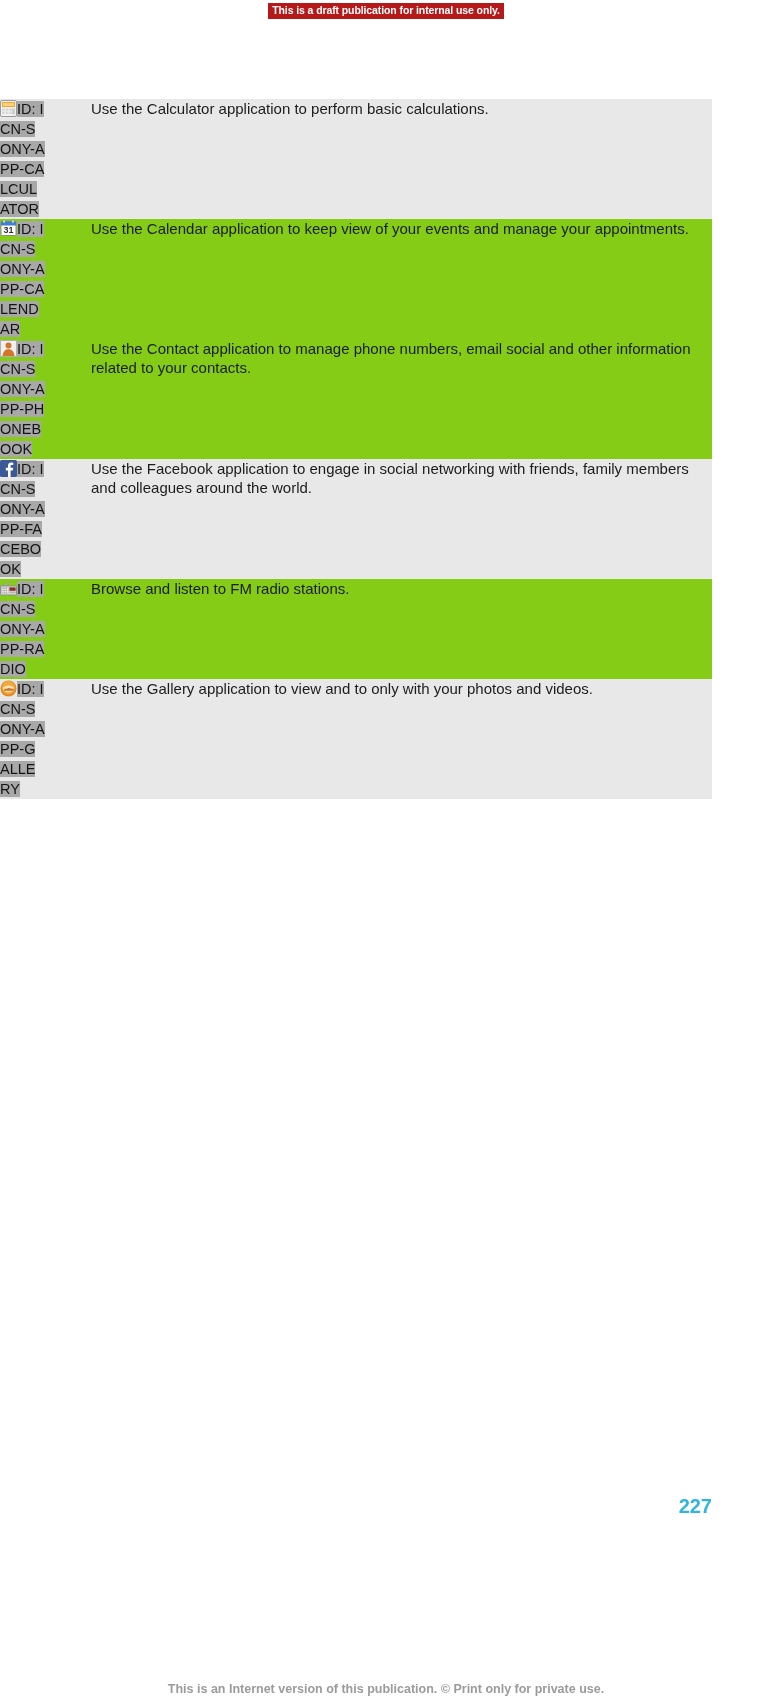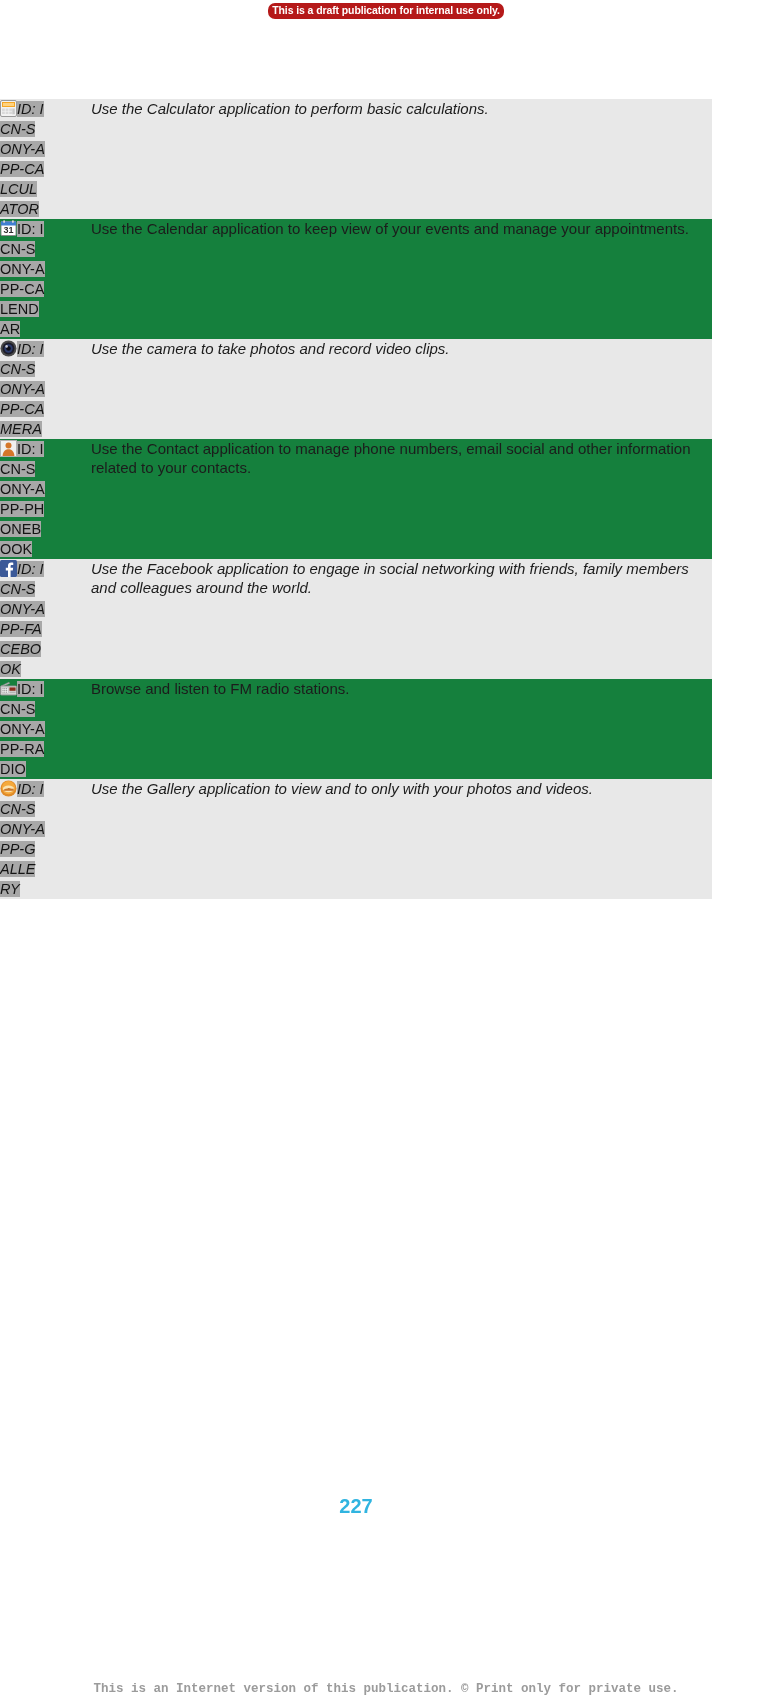--- a/index.html
+++ b/index.html
@@ -26,34 +26,33 @@
   .draft-banner {
     display: inline-block;
     background: #b51919;
     color: #ffffff;
     font-size: 10.5px;
     font-weight: bold;
     line-height: 15px;
     padding: 0 4px 1px 4px;
     letter-spacing: -0.1px;
     white-space: nowrap;
-    border-radius: 7px;
   }
 
   
   .doc-table {
     position: absolute;
     top: 99px;
     left: 0;
     width: 712px;
     border-collapse: collapse;
     table-layout: fixed;
   }
-  .doc-table tr.shaded { background: #e8e8e8; font-style: italic; }
-  .doc-table tr.plain  { background: #15803d; }
+  .doc-table tr.shaded { background: #e8e8e8; }
+  .doc-table tr.plain  { background: #84cc16; }
 
   .col-id   { width: 45px; }
   .col-desc { width: 667px; }
 
   .doc-table td {
     vertical-align: top;
     padding: 0;
     border: none;
   }
 
@@ -96,35 +95,34 @@
     position: relative;
   }
   .appicon svg { display: block; }
 
   
   .page-number {
     position: absolute;
     top: 1495px;
     left: 0;
     width: 712px;
-    text-align: center;
+    text-align: right;
     font-size: 20px;
     font-weight: bold;
     color: #30b4e0;
   }
   .footer-note {
     position: absolute;
     top: 1682px;
     left: 0;
     width: 772px;
     text-align: center;
     font-size: 12.5px;
     font-weight: bold;
     color: #9b9b9b;
-    font-family: Liberation Mono, monospace;
   }
 </style>
 </head>
 <body>
 
 <div class="draft-banner-wrap">
   <span class="draft-banner">This is a draft publication for internal use only.</span>
 </div>
 
 <table class="doc-table" id="app-table">
@@ -157,34 +155,20 @@
           <div class="id-inner"><span class="appicon"><svg width="17" height="17" viewBox="0 0 17 17">
                 <rect x="1" y="1.5" width="15" height="14" rx="1" fill="#ffffff" stroke="#8c8c8c"></rect>
                 <rect x="1" y="1.5" width="15" height="4" fill="#3f7fd0"></rect>
                 <rect x="3.2" y="0.3" width="1.8" height="2.6" rx="0.8" fill="#d8d8d8"></rect>
                 <rect x="12" y="0.3" width="1.8" height="2.6" rx="0.8" fill="#d8d8d8"></rect>
                 <text x="8.5" y="13.4" font-family="Liberation Sans, sans-serif" font-size="9" font-weight="bold" fill="#2f2f2f" text-anchor="middle">31</text>
               </svg></span><span class="hl">ID: ICN-SONY-APP-CALENDAR</span></div>
         </td>
         <td class="desc-cell">
           <div class="desc-text">Use the Calendar application to keep view of your events and manage your appointments.</div>
-        </td>
-      </tr>
-      <tr class="shaded">
-        <td class="id-cell">
-          <div class="id-inner"><span class="appicon"><svg width="17" height="17" viewBox="0 0 17 17">
-                <circle cx="8.5" cy="8.5" r="8" fill="#4a4a4a"></circle>
-                <circle cx="8.5" cy="8.5" r="6" fill="#1c1c28"></circle>
-                <circle cx="8.5" cy="8.5" r="4.2" fill="#2b3a6b"></circle>
-                <circle cx="8.5" cy="8.5" r="2.3" fill="#0c0c14"></circle>
-                <circle cx="6.6" cy="6.4" r="1.3" fill="#ffffff" opacity="0.75"></circle>
-              </svg></span><span class="hl">ID: ICN-SONY-APP-CAMERA</span></div>
-        </td>
-        <td class="desc-cell">
-          <div class="desc-text">Use the camera to take photos and record video clips.</div>
         </td>
       </tr>
       <tr class="plain">
         <td class="id-cell">
           <div class="id-inner"><span class="appicon"><svg width="17" height="17" viewBox="0 0 17 17">
                 <rect x="0.5" y="0.5" width="16" height="16" fill="#f0f0f0" stroke="#b0b0b0"></rect>
                 <circle cx="8.5" cy="5.6" r="3" fill="#d4762a"></circle>
                 <path d="M2.6 16 C2.6 11.2 6 9.3 8.5 9.3 C11 9.3 14.4 11.2 14.4 16 Z" fill="#d4762a"></path>
               </svg></span><span class="hl">ID: ICN-SONY-APP-PHONEBOOK</span></div>
         </td>

